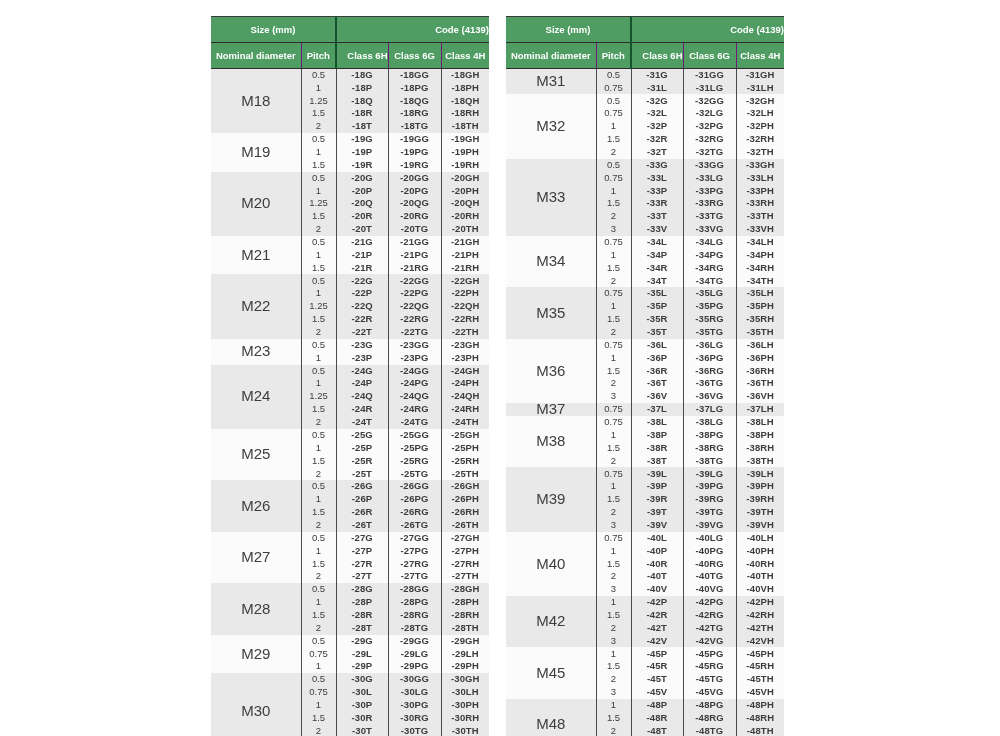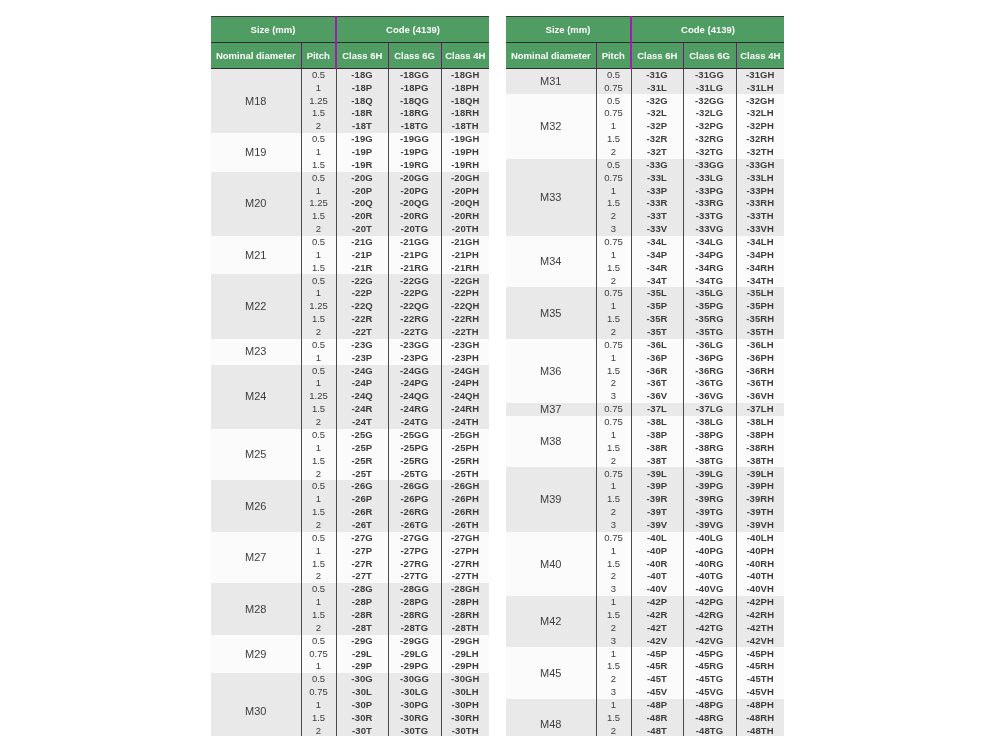--- a/index.html
+++ b/index.html
@@ -39,36 +39,36 @@
     color: #ffffff;
     font-weight: bold;
     font-size: 9.5px;
     height: 26px;
     padding: 0;
     text-align: center;
     border-bottom: 1px solid #2c2c2c;
     overflow: hidden;
     white-space: nowrap;
   }
-  thead th.hsep  { border-left: 2px solid #a21caf; }
+  thead th.hsep  { border-left: 2px solid #14532d; text-align: right; }
   thead th.hsep1 { border-left: 1px solid #701a75; }
 
   tbody td {
     font-size: 9.5px;
     color: var(--text);
     text-align: center;
     padding: 0;
     height: 12.87px;
     line-height: 12.6px;
     overflow: hidden;
     white-space: nowrap;
   }
   tbody td.pitch, tbody td.code { border-left: 1px solid #4a4a4a; }
   tbody td.code { font-weight: bold; letter-spacing: 0.1px; }
-  tbody td.diam { font-size: 11px; }
+  tbody td.diam { font-size: 15px; }
   tbody tr.shade { background: var(--shade); }
   tbody tr.plain { background: var(--plain); }
 </style>
 </head>
 <body>
 
 <div class="tbl-wrap" id="tbl0">
   <table class="code-table">
     <colgroup>
       <col class="c-diam">

